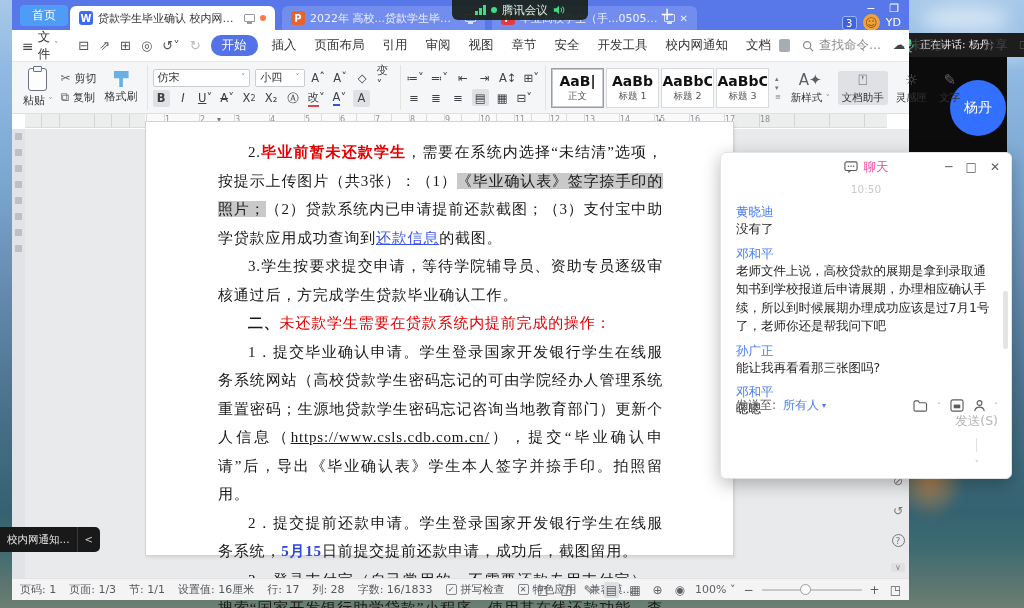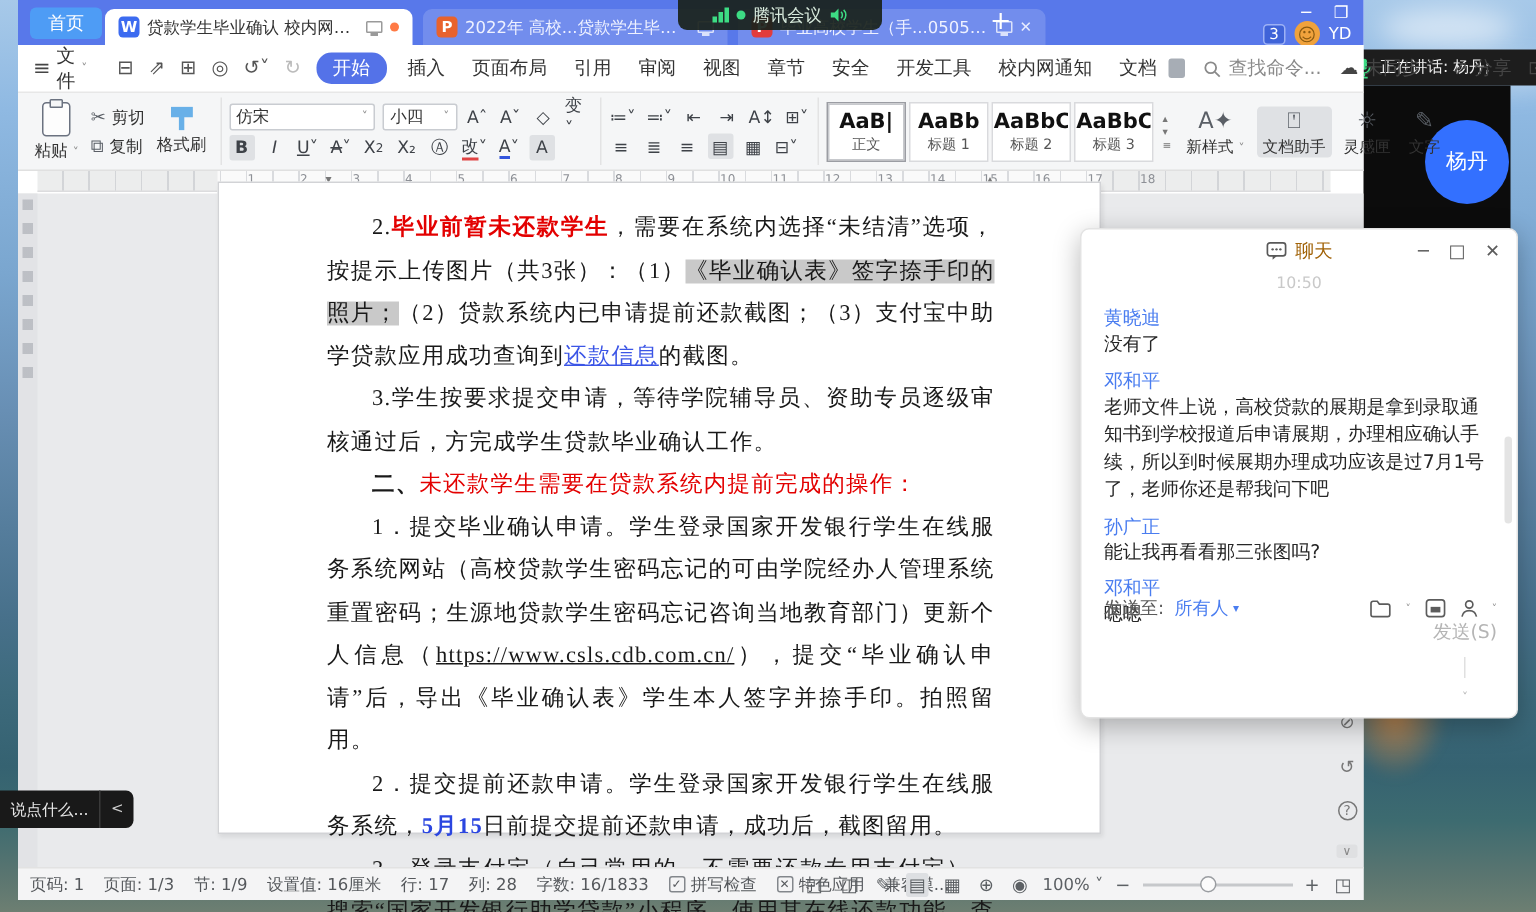--- a/index.html
+++ b/index.html
@@ -160,21 +160,21 @@
   .bars { display:flex; align-items:flex-end; gap:1.5px; }
   .bars i { width:2.5px; background:#3ddc84; display:block; }
   .bars i:nth-child(1){height:4px;} .bars i:nth-child(2){height:7px;} .bars i:nth-child(3){height:10px;}
   .gdot { width:6px; height:6px; border-radius:50%; background:#3ddc84; }
   .meet-pill .mp-label { color:#d7e9dc; font-size:11.5px; }
 
   
   .chatwin { position:absolute; left:720px; top:152px; width:292px; height:327px; z-index:8; background:#fff;
     border:1px solid #e3e3e3; border-radius:6px; box-shadow:0 5px 18px rgba(0,0,0,.28); }
   .chat-head { position:relative; height:28px; display:flex; align-items:center; justify-content:center; gap:6px; }
-  .chat-title { font-size:12.5px; color:#a16207; display:flex; align-items:center; gap:6px; }
+  .chat-title { font-size:12.5px; color:#ec4899; display:flex; align-items:center; gap:6px; }
   .chat-controls { position:absolute; right:11px; top:0; height:28px; display:flex; align-items:center; gap:13px;
     color:#5c5c5c; font-size:12px; }
   .chat-time { text-align:center; color:#c9c9c9; font-size:10.5px; margin-top:2px; }
   .chat-msgs { padding:2px 15px 0 15px; }
   .msg-name { color:#4a7df0; font-size:12.5px; margin-top:6px; line-height:17px; }
   .msg-text { color:#262626; font-size:12.5px; line-height:18.5px; }
   .chat-scroll { position:absolute; right:3px; top:138px; width:5px; height:58px; background:#e4e4e4; border-radius:3px; }
   .chat-footer { position:absolute; left:15px; right:13px; top:244px; display:flex; align-items:center; }
   .cf-label { color:#595959; font-size:12px; }
   .cf-aud { color:#4a7df0; font-size:12px; margin-left:7px; }
@@ -451,21 +451,21 @@
         <span>↺</span>
         <span class="qm2">?</span>
         <span class="scrollarrow">∨</span>
       </div>
     </div>
 
     <div class="statusbar">
       <div class="sb-left" id="sb-left">
           <span>页码: 1</span>
           <span>页面: 1/3</span>
-          <span>节: 1/9</span>
+          <span>节: 1/1</span>
           <span>设置值: 16厘米</span>
           <span>行: 17</span>
           <span>列: 28</span>
           <span>字数: 16/1833</span>
         </div>
       <span class="sb-lab">
         <span class="cbx">✓</span>
         <span>拼写检查</span>
       </span>
       <span class="sb-lab">
@@ -488,21 +488,21 @@
         <span class="sl-track">
             <span class="sl-thumb"></span>
           </span>
         <span>+</span>
         <span class="vicon">◳</span>
       </div>
     </div>
   </div>
 
   <div class="say-bubble">
-    <span class="txt">说点什么...</span>
+    <span class="txt">校内网通知...</span>
     <span class="sb-div"></span>
     <span class="sb-arrow">&lt;</span>
   </div>
 
   <div class="meet-pill">
     <span class="bars">
         <i></i>
         <i></i>
         <i></i>
       </span>

